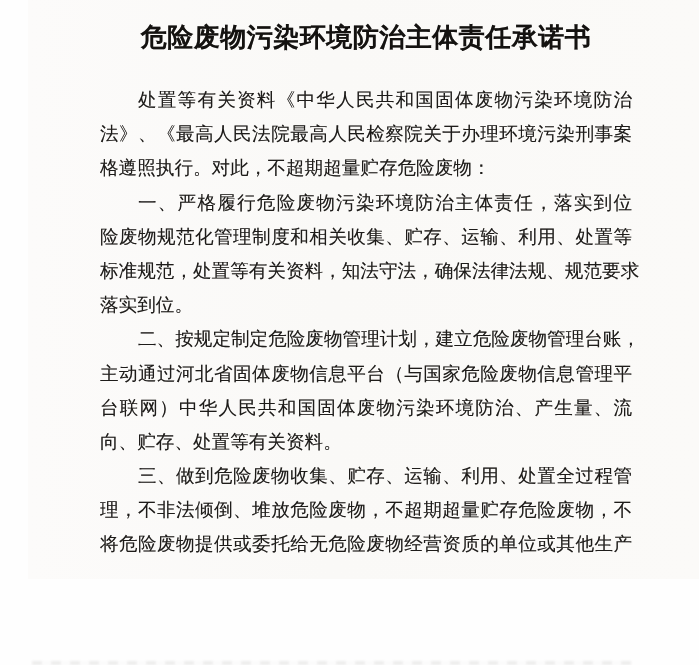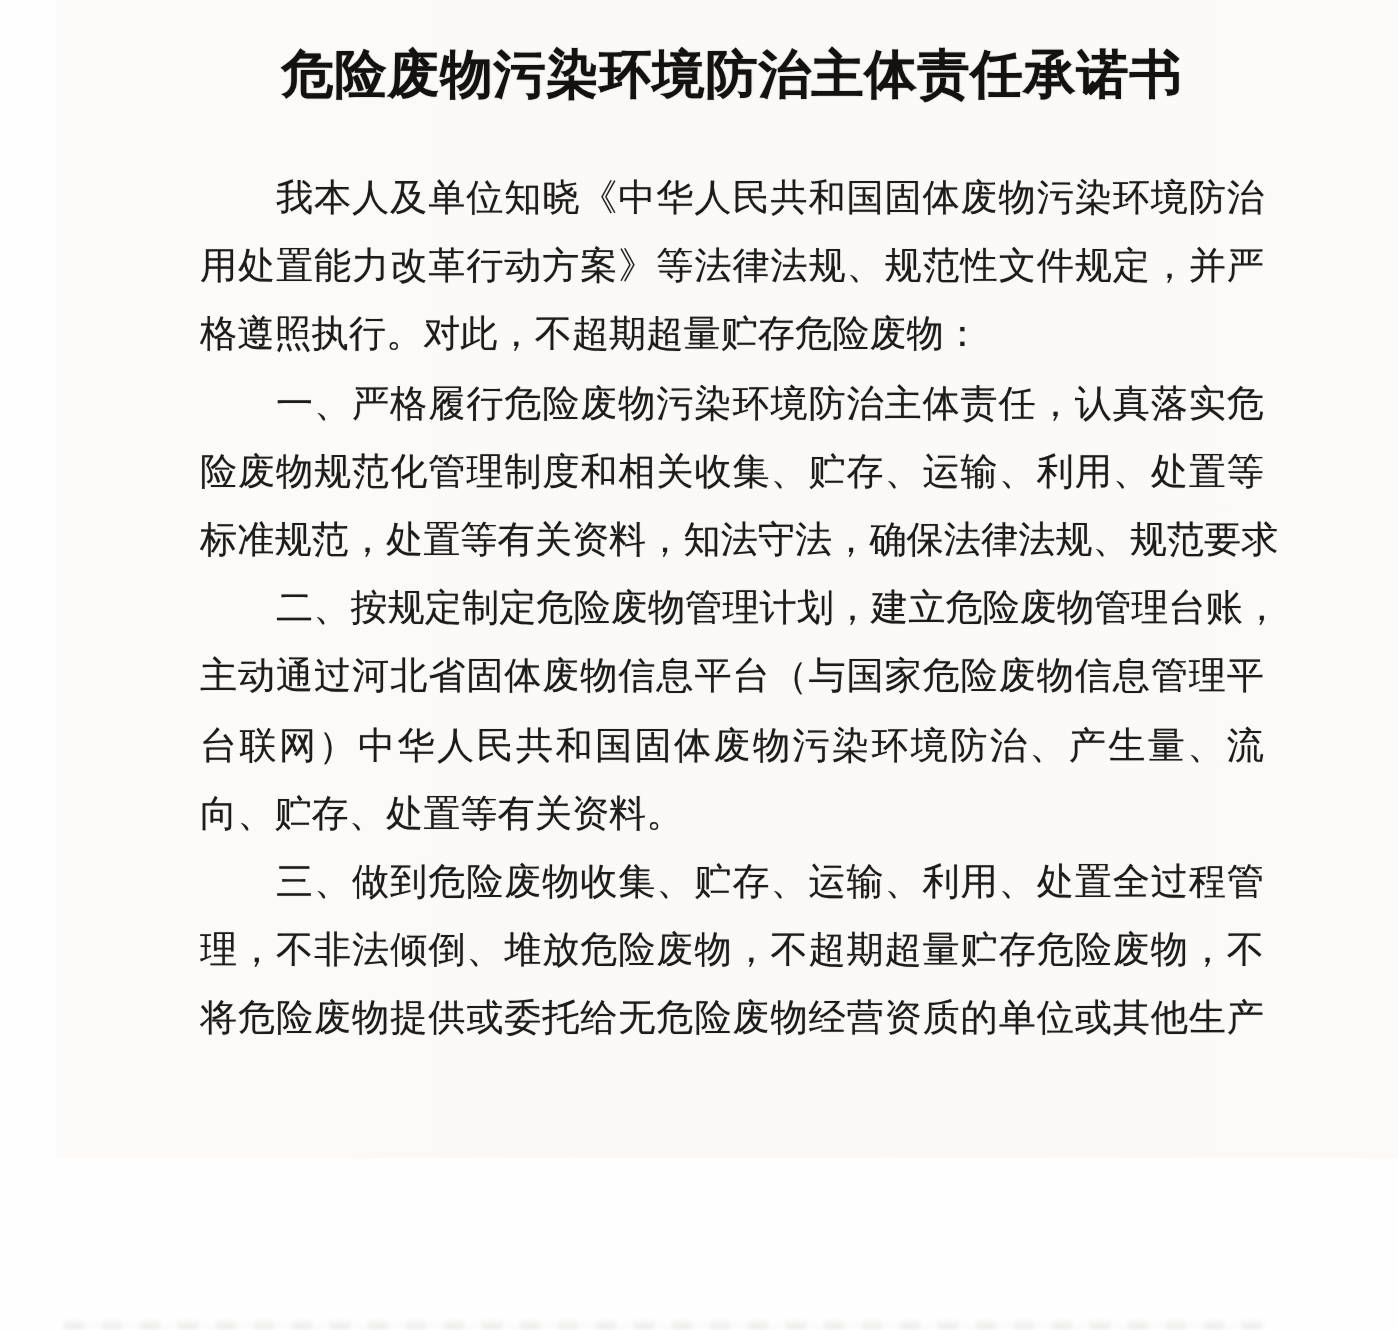--- a/index.html
+++ b/index.html
@@ -64,26 +64,27 @@
     z-index: 1;
   }
 </style>
 </head>
 <body>
 
 <div class="page">
   <div class="paper-shade"></div>
   <h1 class="doc-title">危险废物污染环境防治主体责任承诺书</h1>
   <div class="doc-body">
-      <div class="line indent">我本人及单位知晓《中华人民共和国固体废物污染环境防治</div>
-      <div class="line">用处置能力改革行动方案》等法律法规、规范性文件规定，并严</div>
+      <div class="line indent">处置等有关资料《中华人民共和国固体废物污染环境防治</div>
+      <div class="line">法》、《最高人民法院最高人民检察院关于办理环境污染刑事案</div>
       <div class="line end">格遵照执行。对此，不超期超量贮存危险废物：</div>
-      <div class="line indent">一、严格履行危险废物污染环境防治主体责任，认真落实危</div>
+      <div class="line indent">一、严格履行危险废物污染环境防治主体责任，落实到位</div>
       <div class="line">险废物规范化管理制度和相关收集、贮存、运输、利用、处置等</div>
       <div class="line">标准规范，处置等有关资料，知法守法，确保法律法规、规范要求</div>
+      <div class="line end">落实到位。</div>
       <div class="line indent">二、按规定制定危险废物管理计划，建立危险废物管理台账，</div>
       <div class="line">主动通过河北省固体废物信息平台（与国家危险废物信息管理平</div>
       <div class="line">台联网）中华人民共和国固体废物污染环境防治、产生量、流</div>
       <div class="line end">向、贮存、处置等有关资料。</div>
       <div class="line indent">三、做到危险废物收集、贮存、运输、利用、处置全过程管</div>
       <div class="line">理，不非法倾倒、堆放危险废物，不超期超量贮存危险废物，不</div>
       <div class="line">将危险废物提供或委托给无危险废物经营资质的单位或其他生产</div>
     </div>
   <div class="cutoff-artifact"></div>
 </div>

